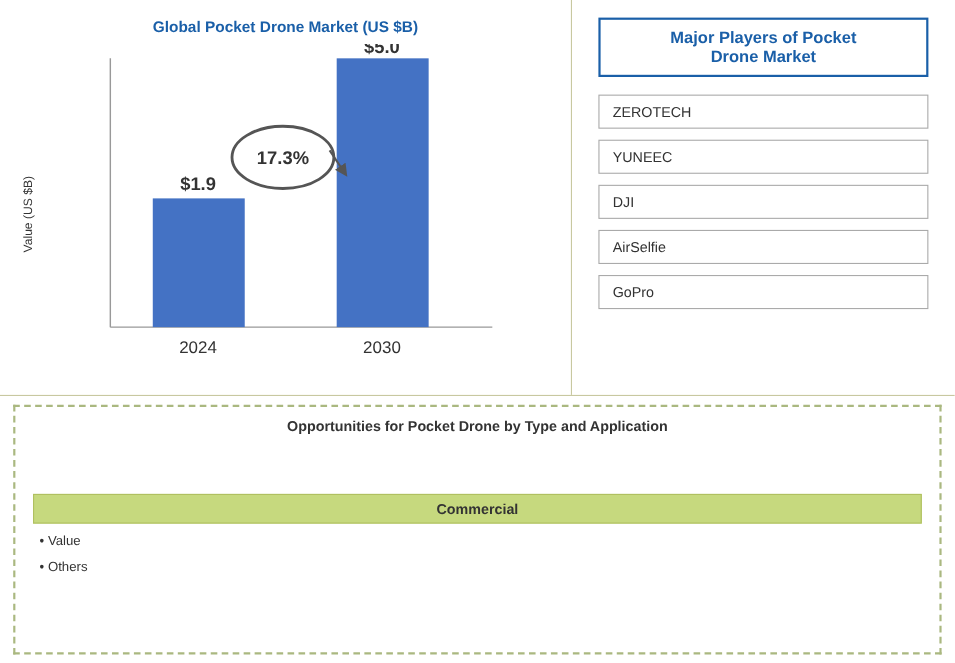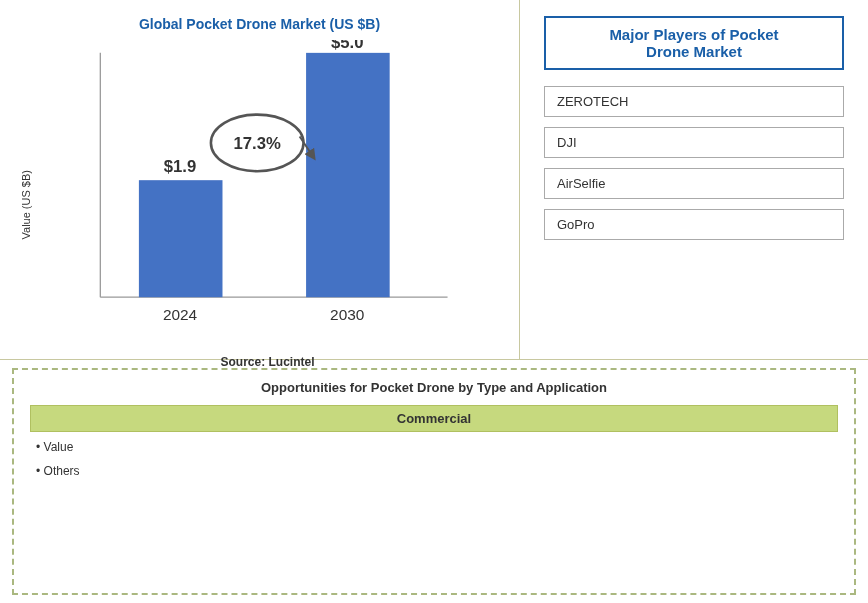--- a/index.html
+++ b/index.html
@@ -97,20 +97,21 @@
       background: #fff;
     }
     
     .bottom-section {
       flex: 1;
       border: 2px dashed #aab880;
       margin: 8px 12px;
       padding: 10px 16px;
       display: flex;
       flex-direction: column;
+      gap: 44px;
     }
     .opportunities-title {
       font-size: 13px;
       font-weight: bold;
       color: #333;
       text-align: center;
       margin-bottom: 10px;
     }
     .opportunities-columns {
       display: flex;
@@ -181,30 +182,30 @@
             <text x="172" y="85" text-anchor="middle" font-size="13" font-weight="bold" fill="#333">17.3%</text>
 
             <line x1="205" y1="75" x2="215" y2="90" stroke="#555" stroke-width="1.5" marker-end="url(#arrowhead)"></line>
             <defs>
               <marker id="arrowhead" markerWidth="6" markerHeight="6" refX="3" refY="3" orient="auto">
                 <path d="M0,0 L0,6 L6,3 z" fill="#555"></path>
               </marker>
             </defs>
           </svg>
 
-          <div class="source-label">Source: Lucintel</div>
         </div>
       </div>
     </div>
 
     <div class="right-panel">
       <div class="major-players-title">
         <span>Major Players of Pocket<br>Drone Market</span>
       </div>
       <div class="player-item">ZEROTECH</div>
+      <div class="player-item">YUNEEC</div>
       <div class="player-item">DJI</div>
       <div class="player-item">AirSelfie</div>
       <div class="player-item">GoPro</div>
     </div>
   </div>
 
   <div class="bottom-section">
     <div class="opportunities-title">Opportunities for Pocket Drone by Type and Application</div>
     <div class="opportunities-columns">
 

